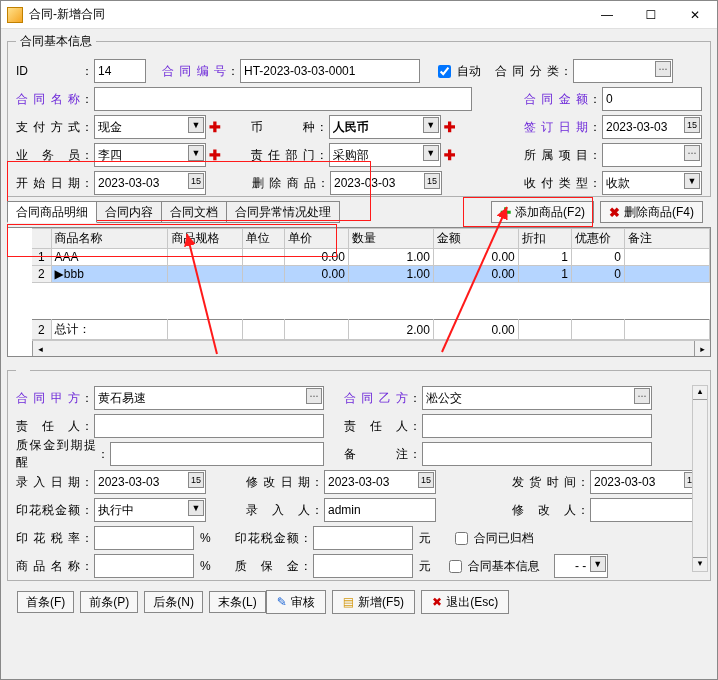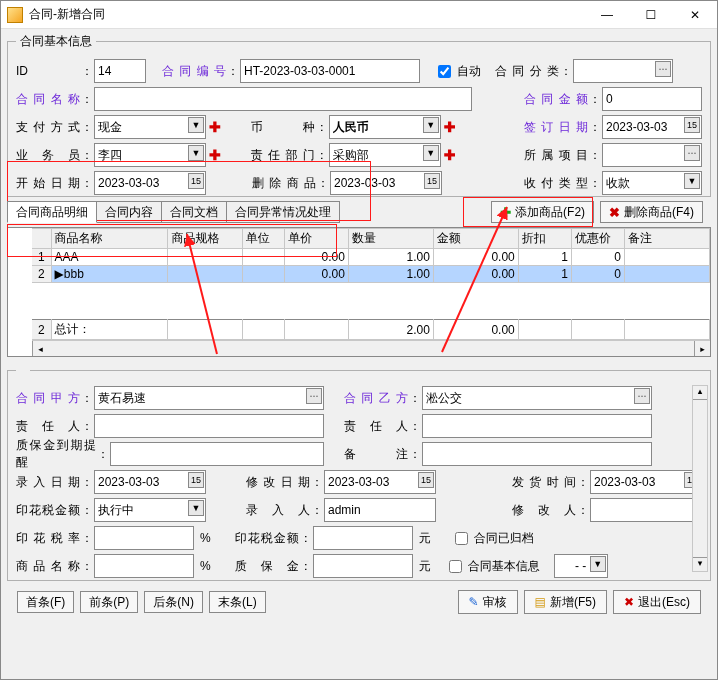--- a/index.html
+++ b/index.html
@@ -111,21 +111,21 @@
   .grid-body { height: 70px; background:#fff; border-top:none; overflow:hidden; }
   .grid-total table { border-top:1px solid #888; }
   .grid-scroll { height: 16px; background:#f0f0f0; border-top:1px solid #c7c7c7; display:flex; }
   .grid-scroll .thumb { flex:1; }
   .grid-scroll .sbbtn { width:16px; border-left:1px solid #999; display:flex;align-items:center;justify-content:center;font-size:9px; }
 
   svg.ann { position:absolute; pointer-events:none; }
 
   .footer {
     height: 34px; padding: 0 10px;
-    display: flex; align-items: center; justify-content: space-between;
+    display: flex; align-items: center; justify-content: flex-start;
     border-top: none;
   }
   .footer .navs { display:flex; gap:6px; }
   .footer .acts { display:flex; gap:6px; }
   .btn.big { height: 24px; padding: 0 10px; }
 
   .redbox3 {
     position:absolute; left:0; top:23px; width:330px; height:33px;
     border:1px solid #ff1a1a; pointer-events:none;
   }

